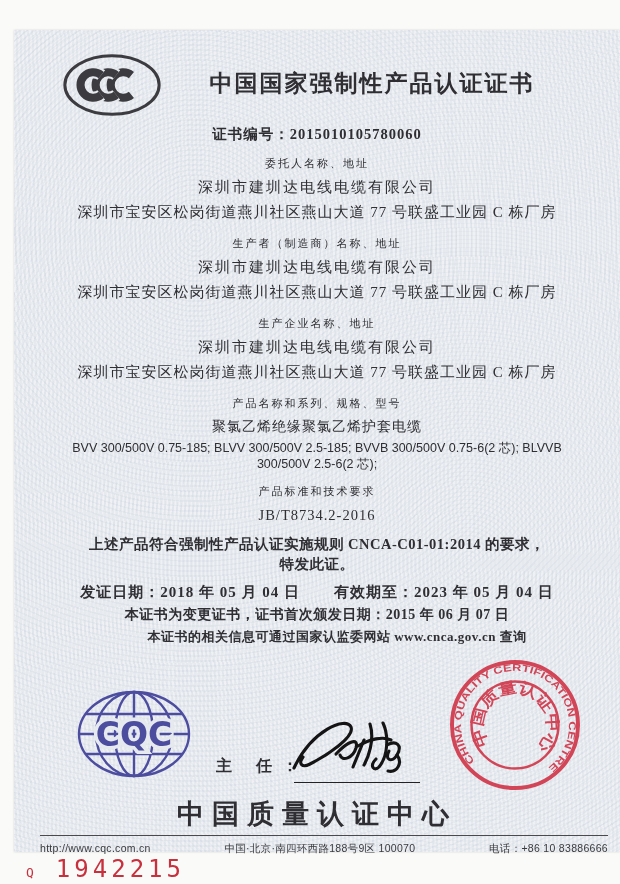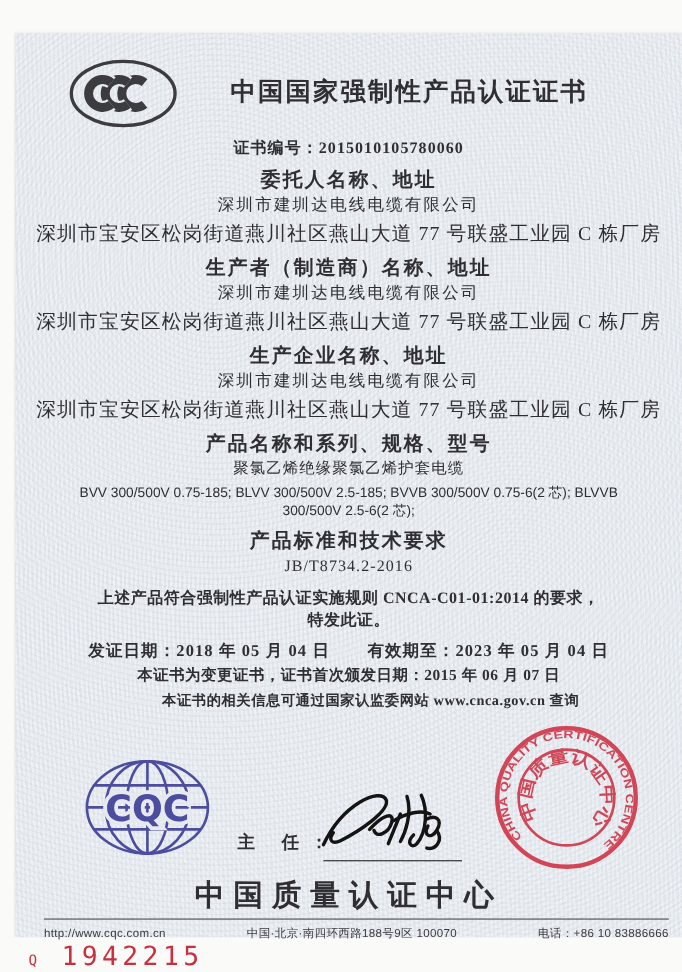--- a/index.html
+++ b/index.html
@@ -16,23 +16,23 @@
       repeating-radial-gradient(circle at 30% 25%, rgba(140,155,180,.08) 0 1.5px, rgba(0,0,0,0) 1.5px 5px),
       repeating-radial-gradient(circle at 75% 65%, rgba(140,155,180,.06) 0 1.5px, rgba(0,0,0,0) 1.5px 4px),
       repeating-linear-gradient(88deg, rgba(255,255,255,.35) 0 2px, rgba(0,0,0,0) 2px 4px);
     box-shadow:0 0 2px rgba(0,0,0,.15);
   }
   .content{position:relative;width:100%;height:100%;text-align:center;}
   .header{display:flex;align-items:center;justify-content:center;margin-top:20px;height:66px;position:relative;}
   .ccc-wrap{position:absolute;left:46px;top:2px;}
   .title{font-size:23px;font-weight:bold;letter-spacing:2px;margin-left:110px;}
   .certno{margin-top:9px;font-size:14.5px;font-weight:bold;letter-spacing:1px;}
-  .sec-h{margin-top:7px;font-size:18px;font-weight:bold;line-height:24px;letter-spacing:2px;}
+  .sec-h{margin-top:7px;font-size:11px;font-weight:normal;line-height:24px;letter-spacing:2px;}
   .line-co{font-size:15px;line-height:25px;letter-spacing:2px;}
-  .line-addr{font-size:18px;line-height:24px;letter-spacing:1px;}
+  .line-addr{font-size:15px;line-height:24px;letter-spacing:1px;}
   .line-prod{font-size:14px;line-height:23px;letter-spacing:1px;}
   .line-spec{font-family:"Liberation Sans","DejaVu Sans",sans-serif;font-size:12.5px;line-height:16px;width:520px;margin:2px auto 0;}
   .line-std{font-family:Liberation Serif, serif;font-size:14.5px;line-height:24px;letter-spacing:1px;}
   .statement{margin:7px auto 0;width:540px;font-size:14.5px;font-weight:bold;line-height:20px;letter-spacing:.5px;}
   .dates{margin-top:7px;font-size:15px;font-weight:bold;line-height:23px;letter-spacing:1px;}
   .dates .gap{display:inline-block;width:34px;}
   .validity{font-size:15px;font-weight:bold;line-height:24px;letter-spacing:.5px;}
   .change{font-size:14px;font-weight:bold;line-height:22px;letter-spacing:.5px;}
   .infonote{font-size:13px;font-weight:bold;line-height:21px;letter-spacing:.5px;padding-left:40px;}
   .cqc-wrap{position:absolute;left:60px;top:634px;}

